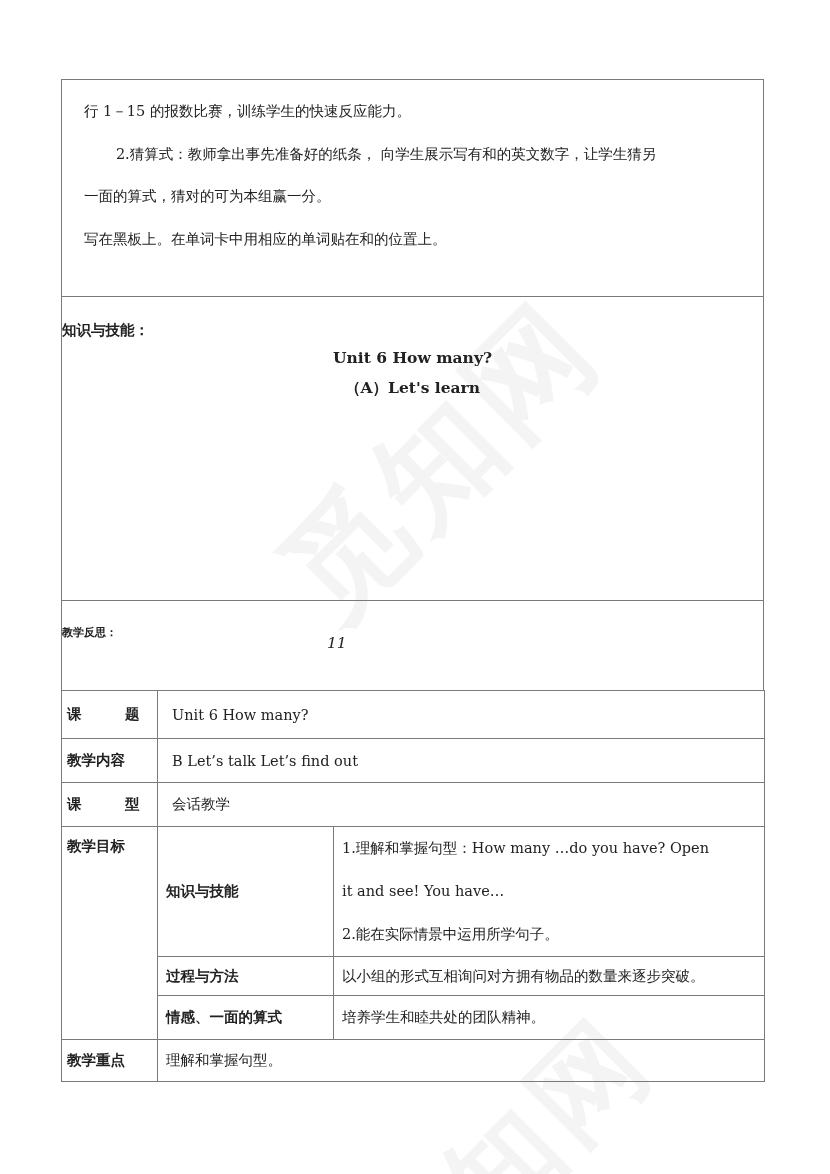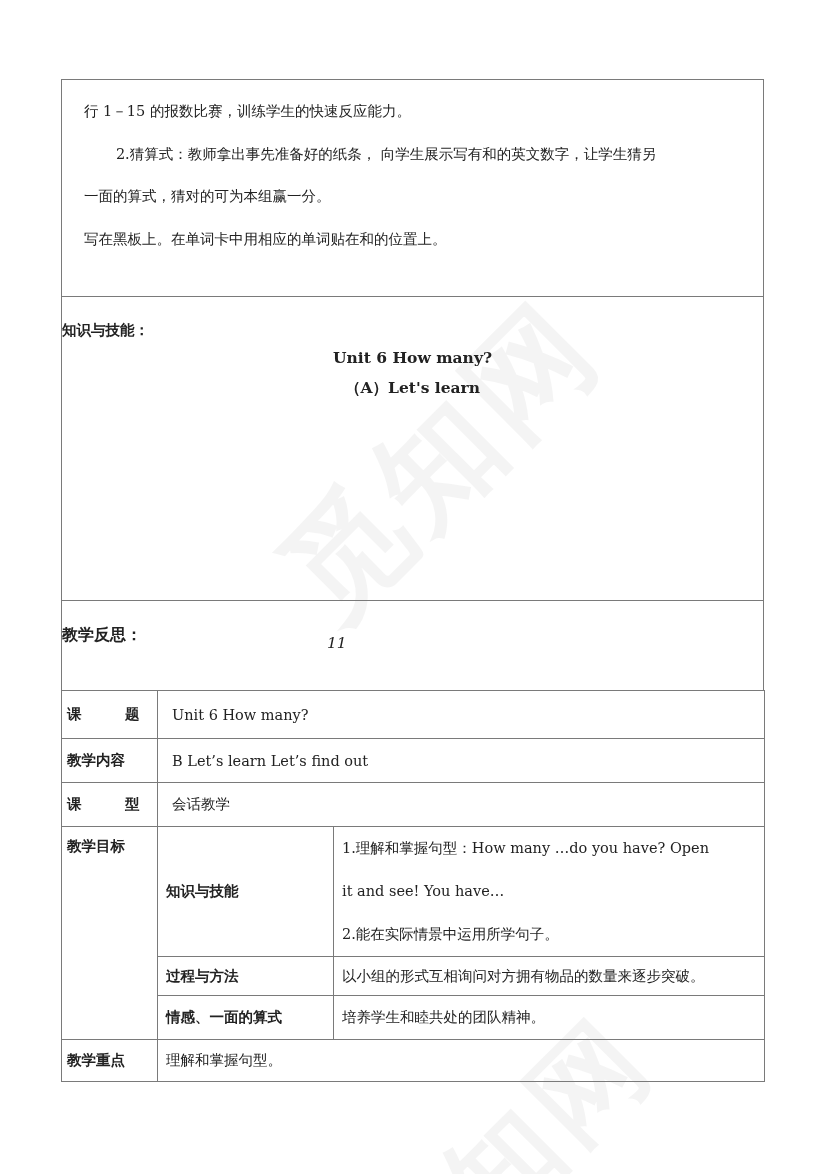--- a/index.html
+++ b/index.html
@@ -87,21 +87,21 @@
 
     
     .reflect {
       height: 90px;
       position: relative;
     }
     .reflect .label {
       position: absolute;
       left: 0;
       top: 24px;
-      font-size: 16px;
+      font-size: 11px;
       font-weight: bold;
       font-family: "DejaVu Sans", sans-serif;
     }
 
     
     table.info {
       border-collapse: collapse;
       width: 703px;
       table-layout: fixed;
     }
@@ -165,21 +165,21 @@
     </colgroup>
     <tbody>
         <tr style="height:48px">
       <td class="lbl spaced">
         <span class="c1">课</span><span>题</span>
       </td>
       <td class="val" colspan="2">Unit 6 How many?</td>
     </tr>
     <tr style="height:44px">
       <td class="lbl">教学内容</td>
-      <td class="val" colspan="2">B Let’s learn   Let’s find out</td>
+      <td class="val" colspan="2">B Let’s talk   Let’s find out</td>
     </tr>
     <tr style="height:44px">
       <td class="lbl spaced">
         <span class="c1">课</span><span>型</span>
       </td>
       <td class="val" colspan="2">会话教学</td>
     </tr>
     <tr style="height:129px">
       <td class="lbl top" rowspan="3">教学目标</td>
       <td class="sub">知识与技能</td>

